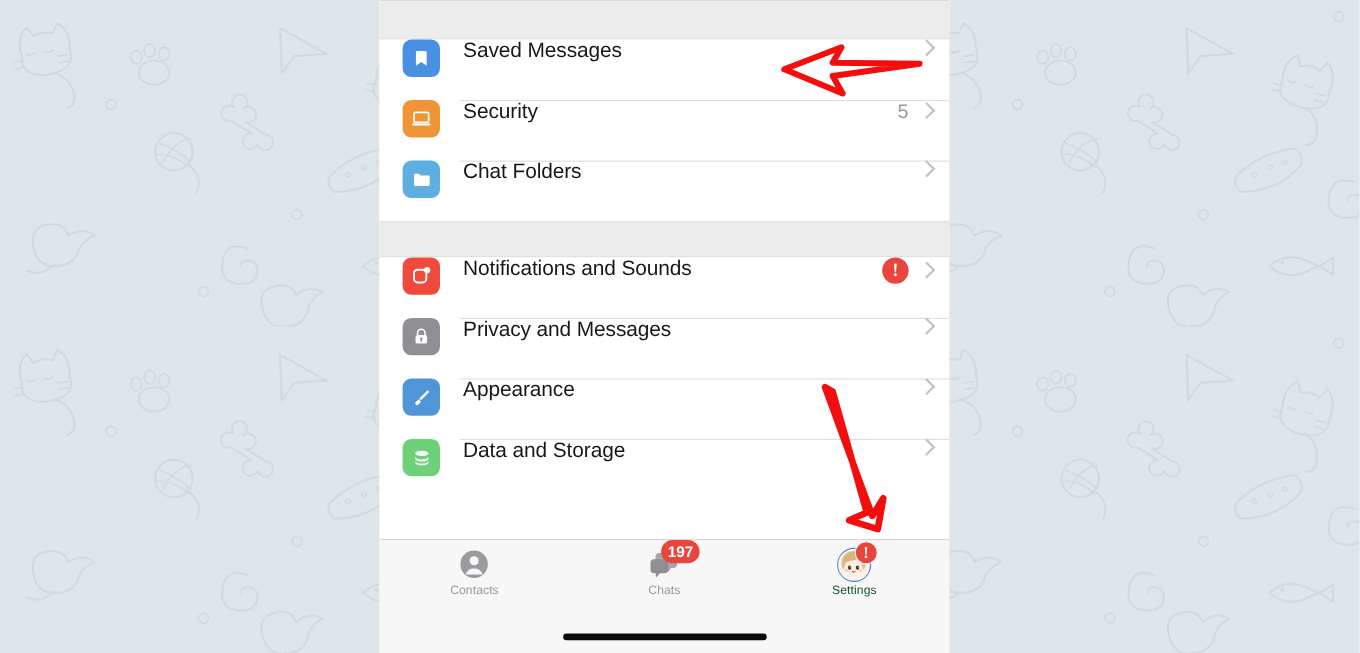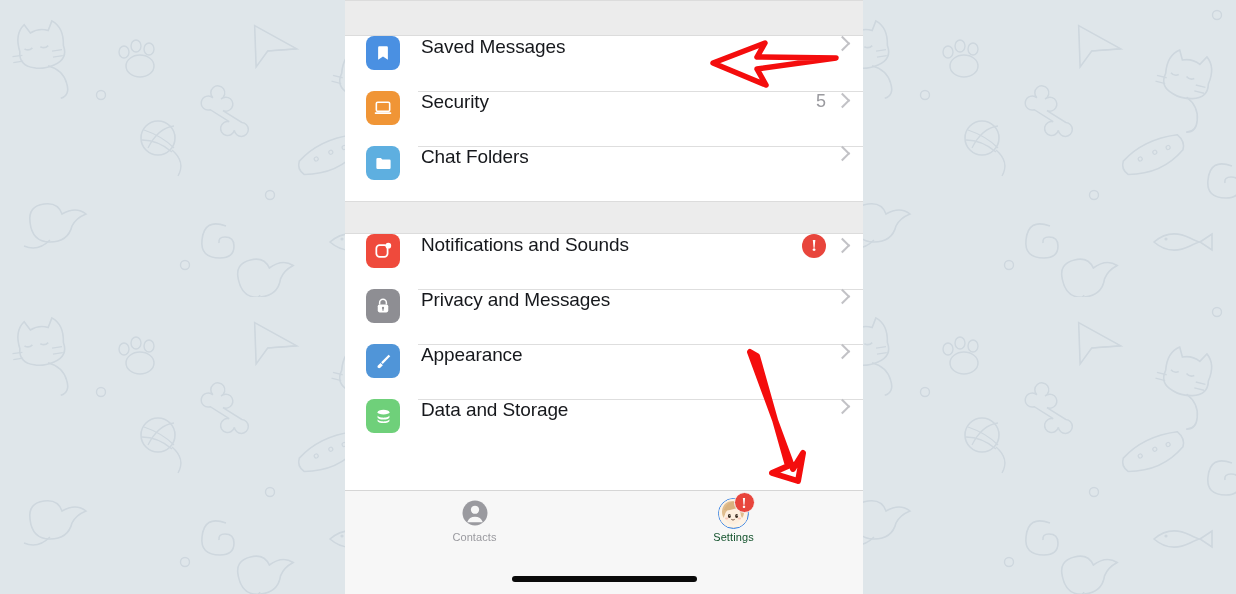--- a/index.html
+++ b/index.html
@@ -417,20 +417,30 @@
             <svg width="30" height="30" viewBox="0 0 24 24">
               <circle cx="12" cy="12" r="10" fill="#9a9a9f"></circle>
               <circle cx="12" cy="9.4" r="3.3" fill="#f7f7f7"></circle>
               <path d="M5.8 19.4a6.6 6.6 0 0 1 12.4 0z" fill="#f7f7f7"></path>
             </svg>
           </div>
           <div class="tab-label">Contacts</div>
         </div>
 
 
+        <div class="tab-item">
+          <div class="tab-icon-wrap">
+            <svg width="30" height="28" viewBox="0 0 26 24">
+              <path d="M9 3h11a3 3 0 0 1 3 3v6a3 3 0 0 1-3 3h-1.5l-3 3.5V15H9a3 3 0 0 1-3-3V6a3 3 0 0 1 3-3z" fill="#a5a5aa"></path>
+              <path d="M5 8h8a3 3 0 0 1 3 3v5a3 3 0 0 1-3 3H9.5l-3.2 3.6V19H5a3 3 0 0 1-3-3v-5a3 3 0 0 1 3-3z" fill="#8e8e93"></path>
+            </svg>
+            <span class="tab-badge">197</span>
+          </div>
+          <div class="tab-label">Chats</div>
+        </div>
 
         <div class="tab-item active">
           <div class="tab-icon-wrap">
             <div class="avatar-ring">
               <svg width="28" height="28" viewBox="0 0 28 28">
                 <rect width="28" height="28" fill="#fdf3e6"></rect>
                 <path d="M3 13c0-7 5-11 11-11s11 4 11 11c0 3-1 5-2 6-1-3-3-5-5-5-3 1-7 1-10-1-2 2-3 4-3 6-1-1-2-3-2-6z" fill="#e0bd8e"></path>
                 <ellipse cx="14" cy="17" rx="8" ry="8.5" fill="#fdeede"></ellipse>
                 <path d="M5 11c2-6 6-8 9-8s8 2 9 8c-2-1-5-2-8-1-4 1-7 2-10 1z" fill="#d9b27f"></path>
                 <ellipse cx="10.4" cy="17" rx="1.5" ry="2" fill="#3b2c20"></ellipse>

